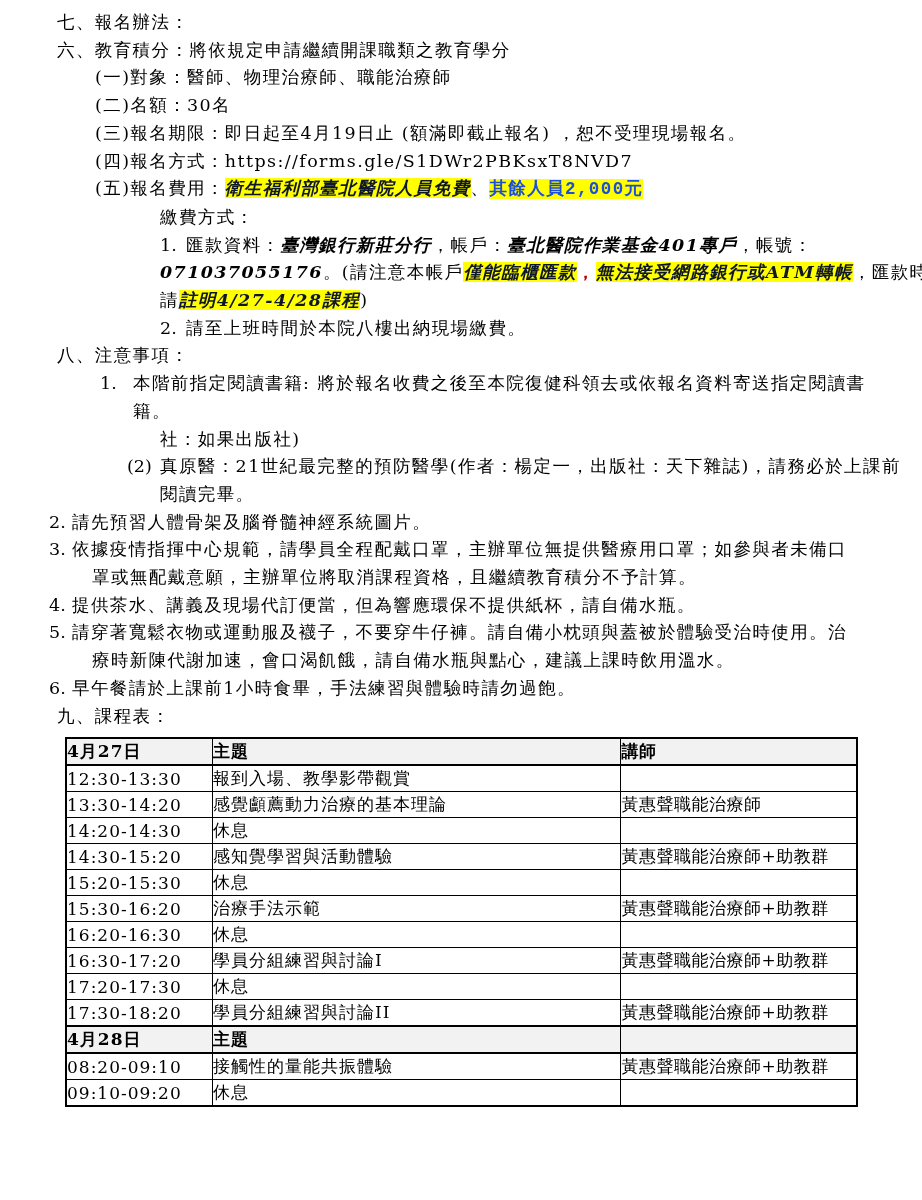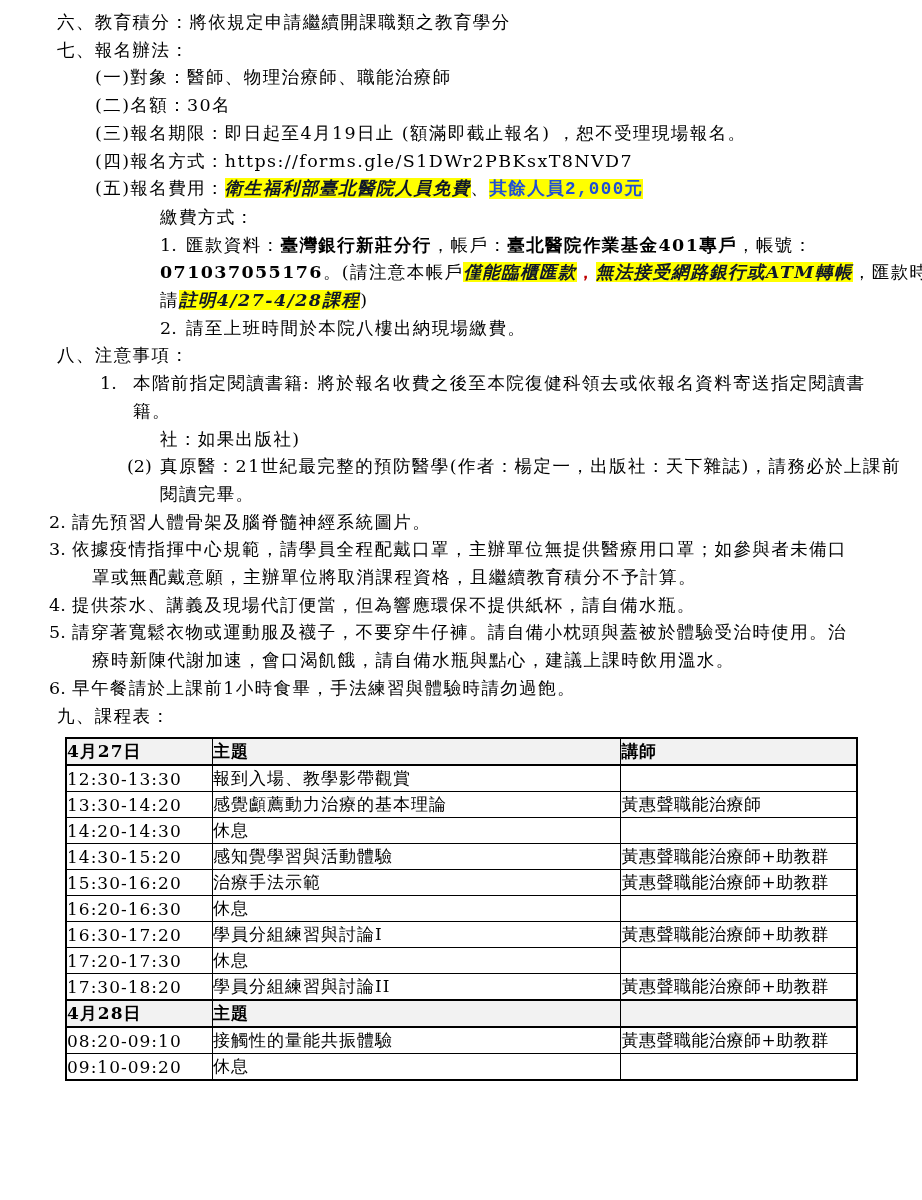--- a/index.html
+++ b/index.html
@@ -27,21 +27,21 @@
   .sec    { padding-left:57px; }
   .a      { padding-left:95px; }
   .pay    { padding-left:160px; }
   .note1  { padding-left:100px; }
   .note1c { padding-left:133px; }
   .book   { padding-left:127px; }
   .bookc  { padding-left:160px; }
   .note   { padding-left:49px; }
   .notec  { padding-left:92px; }
   
-  .run-b  { font-weight:bold; }
+  .run-b  { font-weight:bold;font-style:italic; }
   .run-hr { background:#ffff00; color:#0f172a; font-weight:bold;font-style:italic; }
   .run-hb { background:#ffff00; color:#1d4ed8; font-weight:bold;font-family:Liberation Mono, monospace; }
   .run-rb { color:#c00000; font-weight:bold; }
   
   table.sched {
     border-collapse:collapse;
     margin:7px 0 0 65px;
     width:793px;
     table-layout:fixed;
     font-size:17px;
@@ -59,22 +59,22 @@
   td.c-time { width:141px; padding-left:14px; }
   td.c-topic { width:396px; padding-left:13px; }
   td.c-lect { width:228px; padding-left:8px; letter-spacing:0.5px; }
   tr.hdr td.c-time, tr.hdr td.c-topic, tr.hdr td.c-lect { padding-left:0; }
 </style>
 </head>
 <body>
 
 <div class="page">
   <div class="doc">
+      <div class="line sec"><span>七、報名辦法：</span></div>
       <div class="line sec"><span>六、教育積分：將依規定申請繼續開課職類之教育學分</span></div>
-      <div class="line sec"><span>七、報名辦法：</span></div>
       <div class="line a"><span>(一)對象：醫師、物理治療師、職能治療師</span></div>
       <div class="line a"><span>(二)名額：30名</span></div>
       <div class="line a"><span>(三)報名期限：即日起至4月19日止 (額滿即截止報名) ，恕不受理現場報名。</span></div>
       <div class="line a"><span>(四)報名方式：</span><span>https://forms.gle/S1DWr2PBKsxT8NVD7</span></div>
       <div class="line a"><span>(五)報名費用：</span><span class="run-hr">衛生福利部臺北醫院人員免費</span><span>、</span><span class="run-hb">其餘人員2,000元</span></div>
       <div class="line pay"><span>繳費方式：</span></div>
       <div class="line pay"><span class="marker" style="width: 26px;">1.</span><span>匯款資料：</span><span class="run-b">臺灣銀行新莊分行</span><span>，帳戶：</span><span class="run-b">臺北醫院作業基金401專戶</span><span>，帳號：</span></div>
       <div class="line pay"><span class="run-b">071037055176</span><span>。(請注意本帳戶</span><span class="run-hr">僅能臨櫃匯款</span><span class="run-rb">，</span><span class="run-hr">無法接受網路銀行或ATM轉帳</span><span>，匯款時並</span></div>
       <div class="line pay"><span>請</span><span class="run-hr">註明4/27-4/28課程</span><span>)</span></div>
       <div class="line pay"><span class="marker" style="width: 26px;">2.</span><span>請至上班時間於本院八樓出納現場繳費。</span></div>
@@ -114,20 +114,25 @@
           <td class="c-time">14:20-14:30</td>
           <td class="c-topic">休息</td>
           <td class="c-lect"></td>
         </tr>
         <tr class="data">
           <td class="c-time">14:30-15:20</td>
           <td class="c-topic">感知覺學習與活動體驗</td>
           <td class="c-lect">黃惠聲職能治療師+助教群</td>
         </tr>
         <tr class="data">
+          <td class="c-time">15:20-15:30</td>
+          <td class="c-topic">休息</td>
+          <td class="c-lect"></td>
+        </tr>
+        <tr class="data">
           <td class="c-time">15:30-16:20</td>
           <td class="c-topic">治療手法示範</td>
           <td class="c-lect">黃惠聲職能治療師+助教群</td>
         </tr>
         <tr class="data">
           <td class="c-time">16:20-16:30</td>
           <td class="c-topic">休息</td>
           <td class="c-lect"></td>
         </tr>
         <tr class="data">

